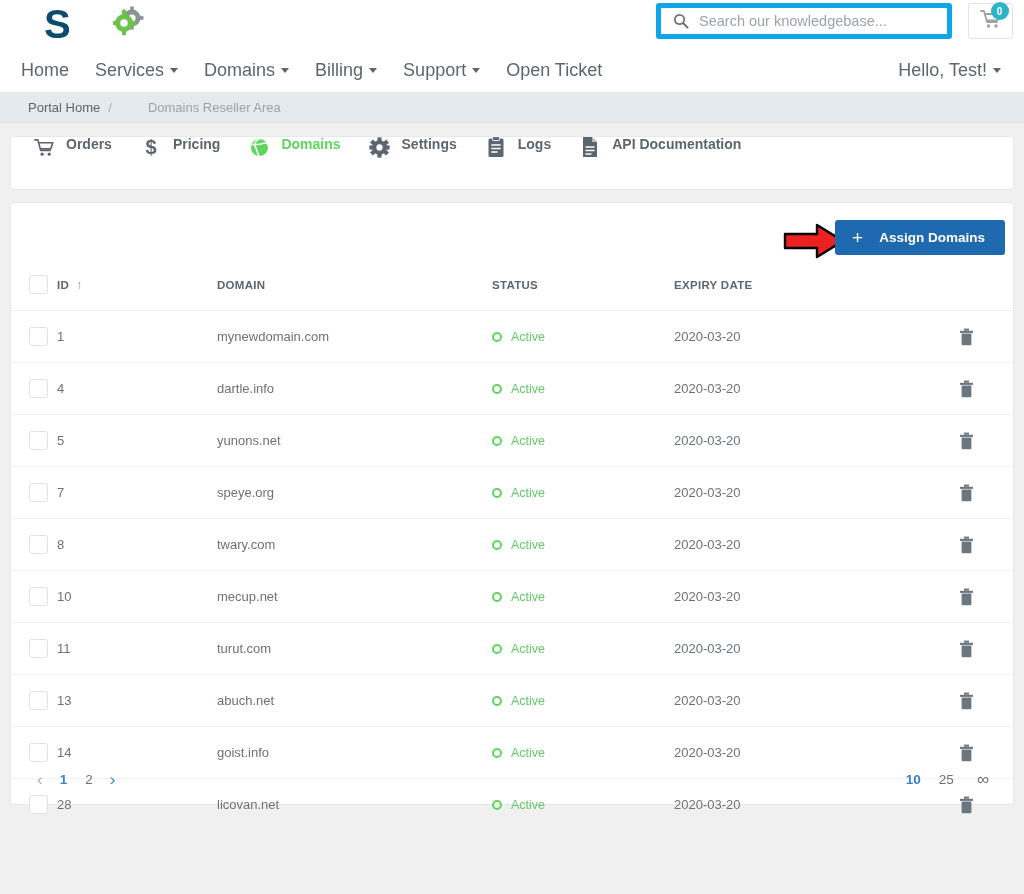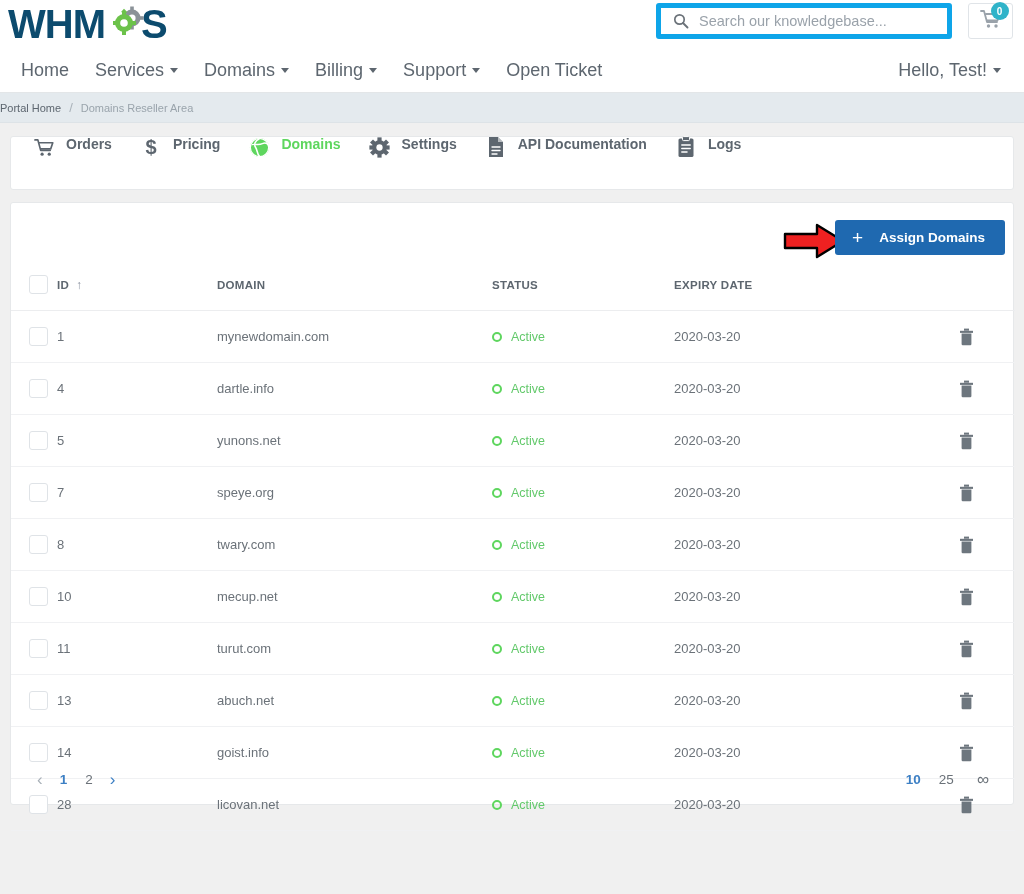--- a/index.html
+++ b/index.html
@@ -118,23 +118,24 @@
 
   
   .breadcrumb-bar {
     height: 30px;
     background: #e4eaee;
     display: flex; align-items: center;
     padding-left: 0px;
     border-bottom: 1px solid #dde3e7;
   }
   .crumb {
-    font-size: 11px;
+    font-size: 13px;
     color: #5d666f;
     cursor: pointer;
+    padding-left: 28px;
   }
   .crumb.current { color: #9aa4ac; cursor: default; }
   .crumb-sep { font-size: 13px; color: #a9b2b9; margin: 0 8px; }
 
   
   .page {
     background: #f0f0f0;
     padding: 13px 10px 0 10px;
     height: 781px;
   }
@@ -302,21 +303,20 @@
   .pg.active { color: #3c7fc4; font-weight: bold; }
   .pg.chev { color: #a8b0b8; font-size: 17px; padding: 0 8px; }
   .pg.chev.next { color: #3c7fc4; }
   .pg.inf { font-size: 17px; color: #6b7279; padding: 0 10px 0 14px; }
 </style>
 </head>
 <body>
 
 <div class="top-header">
   <div class="logo">
-    <span class="logo-text">WHM</span>
     <span style="display:inline-block;width:36px"></span>
     <span class="logo-text">S</span>
   </div>
   <svg class="logo-gear" viewBox="0 0 32 32">
     <g transform="translate(19,13)">
       <circle cx="0" cy="0" r="8.5" fill="#8b9298"></circle>
       <circle cx="0" cy="0" r="3.6" fill="#ffffff"></circle>
       <g fill="#8b9298">
         <rect x="-1.8" y="-11.5" width="3.6" height="4"></rect>
         <rect x="-1.8" y="7.5" width="3.6" height="4"></rect>
@@ -450,45 +450,45 @@
           </g>
           <circle cx="11" cy="11" r="3.3" fill="#ffffff"></circle>
         </svg>
       </span>
       <span>Settings</span>
     </div>
 
     <div class="tab">
       <span class="tab-ico">
         <svg width="18" height="22" viewBox="0 0 18 22">
+          <rect x="1.5" y="2.5" width="15" height="18.5" rx="1.6" fill="#5d666f"></rect>
+          <rect x="5.5" y="0.6" width="7" height="4" rx="1" fill="#5d666f" stroke="#ffffff" stroke-width="1"></rect>
+          <g stroke="#ffffff" stroke-width="1.5" stroke-linecap="round">
+            <line x1="4.8" y1="9" x2="13.2" y2="9"></line>
+            <line x1="4.8" y1="12.5" x2="13.2" y2="12.5"></line>
+            <line x1="4.8" y1="16" x2="10" y2="16"></line>
+          </g>
+        </svg>
+      </span>
+      <span>Logs</span>
+    </div>
+
+    <div class="tab">
+      <span class="tab-ico">
+        <svg width="18" height="22" viewBox="0 0 18 22">
           <path d="M2 1 h9 l5 5 v15 h-14 z" fill="#5d666f"></path>
           <path d="M11 1 v5 h5 z" fill="#ffffff" opacity="0.55"></path>
           <g stroke="#ffffff" stroke-width="1.4" stroke-linecap="round">
             <line x1="5" y1="11" x2="13" y2="11"></line>
             <line x1="5" y1="14.5" x2="13" y2="14.5"></line>
             <line x1="5" y1="18" x2="10" y2="18"></line>
           </g>
         </svg>
       </span>
       <span>API Documentation</span>
-    </div>
-
-    <div class="tab">
-      <span class="tab-ico">
-        <svg width="18" height="22" viewBox="0 0 18 22">
-          <rect x="1.5" y="2.5" width="15" height="18.5" rx="1.6" fill="#5d666f"></rect>
-          <rect x="5.5" y="0.6" width="7" height="4" rx="1" fill="#5d666f" stroke="#ffffff" stroke-width="1"></rect>
-          <g stroke="#ffffff" stroke-width="1.5" stroke-linecap="round">
-            <line x1="4.8" y1="9" x2="13.2" y2="9"></line>
-            <line x1="4.8" y1="12.5" x2="13.2" y2="12.5"></line>
-            <line x1="4.8" y1="16" x2="10" y2="16"></line>
-          </g>
-        </svg>
-      </span>
-      <span>Logs</span>
     </div>
   </div>
 
   <div class="content-card">
 
     <div class="toolbar">
 
       <svg class="red-arrow" viewBox="0 0 62 38">
         <path d="M2 12 H34 V3 L60 19 L34 35 V26 H2 Z" fill="#ee2121" stroke="#000000" stroke-width="2.4" stroke-linejoin="round"></path>
       </svg>

